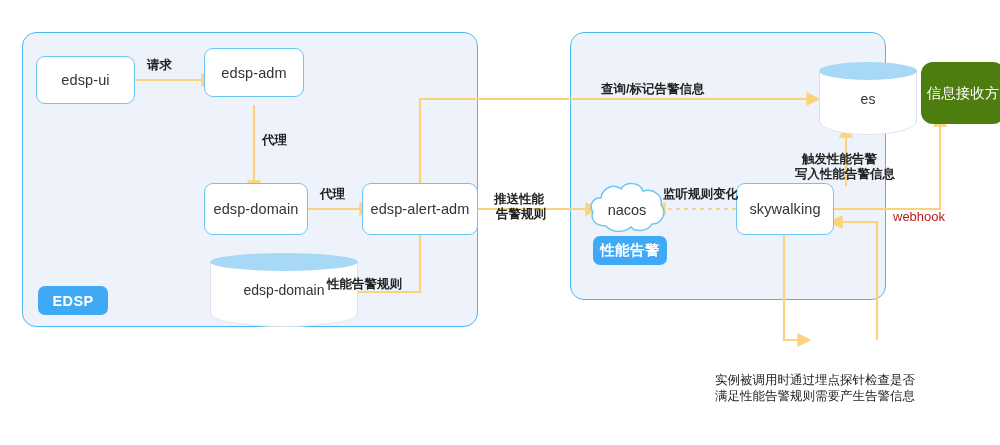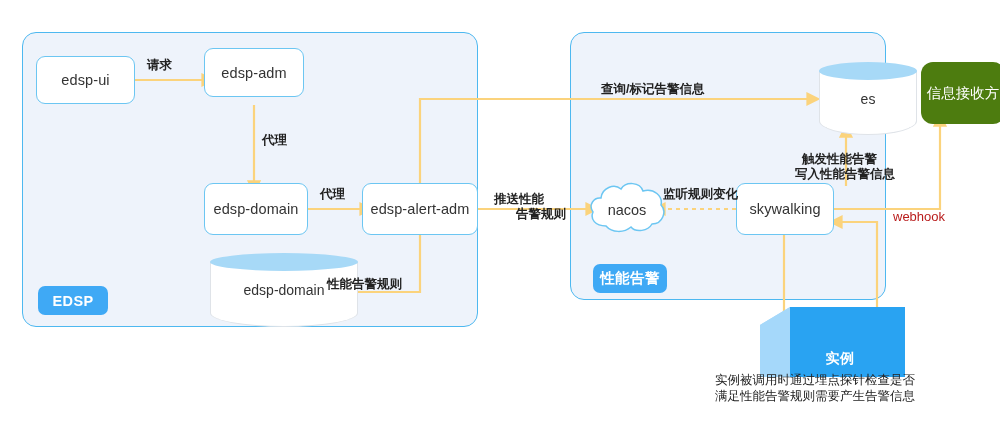--- a/index.html
+++ b/index.html
@@ -170,45 +170,35 @@
   </div>
 
   <div class="node" style="left:736px;top:183px;width:98px;height:52px;">skywalking</div>
 
   <div class="cyl" style="left:819px;top:62px;width:54px;height:73px;">
     <div class="body"></div>
     <div class="top"></div>
     <div class="cap">es</div>
   </div>
 
-  <div class="badge" style="left:593px;top:264px;width:74px;height:29px;">性能告警</div>
+  <div class="badge" style="left:593px;top:236px;width:74px;height:29px;">性能告警</div>
 
   <div class="bigbadge" style="left:900px;top:62px;width:84px;height:62px;">信息接收方</div>
 
-  <div class="cube" style="left:760px;top:307px;width:145px;height:70px;">
-    <svg width="145" height="70" viewBox="0 0 145 70">
-      <polygon points="0,18 30,0 145,0 115,18" fill="#a5d8fa"></polygon>
-      <polygon points="0,18 30,0 30,0 0,18" fill="#a5d8fa"></polygon>
-      <polygon points="0,18 0,70 30,70 30,18" fill="#a5d8fa"></polygon>
-      <polygon points="0,18 30,0 30,70 0,70" fill="#a5d8fa"></polygon>
-      <rect x="30" y="0" width="115" height="70" fill="#29a3f2"></rect>
-    </svg>
-    <div class="lbl">实例</div>
-  </div>
 
   <div class="elabel" style="left:147px;top:58px;">请求</div>
 
   <div class="elabel" style="left:262px;top:133px;">代理</div>
 
   <div class="elabel" style="left:320px;top:187px;">代理</div>
 
   <div class="elabel" style="left:327px;top:277px;">性能告警规则</div>
 
   <div class="elabel" style="left:494px;top:192px;">推送性能</div>
-  <div class="elabel" style="left:516px;top:207px;">告警规则</div>
+  <div class="elabel" style="left:496px;top:207px;">告警规则</div>
 
   <div class="elabel" style="left:601px;top:82px;">查询/标记告警信息</div>
 
   <div class="elabel" style="left:663px;top:187px;">监听规则变化</div>
 
   <div class="elabel" style="left:802px;top:152px;">触发性能告警</div>
   <div class="elabel" style="left:795px;top:167px;">写入性能告警信息</div>
 
   <div class="elabel thin" style="left:893px;top:210px;">webhook</div>
 

